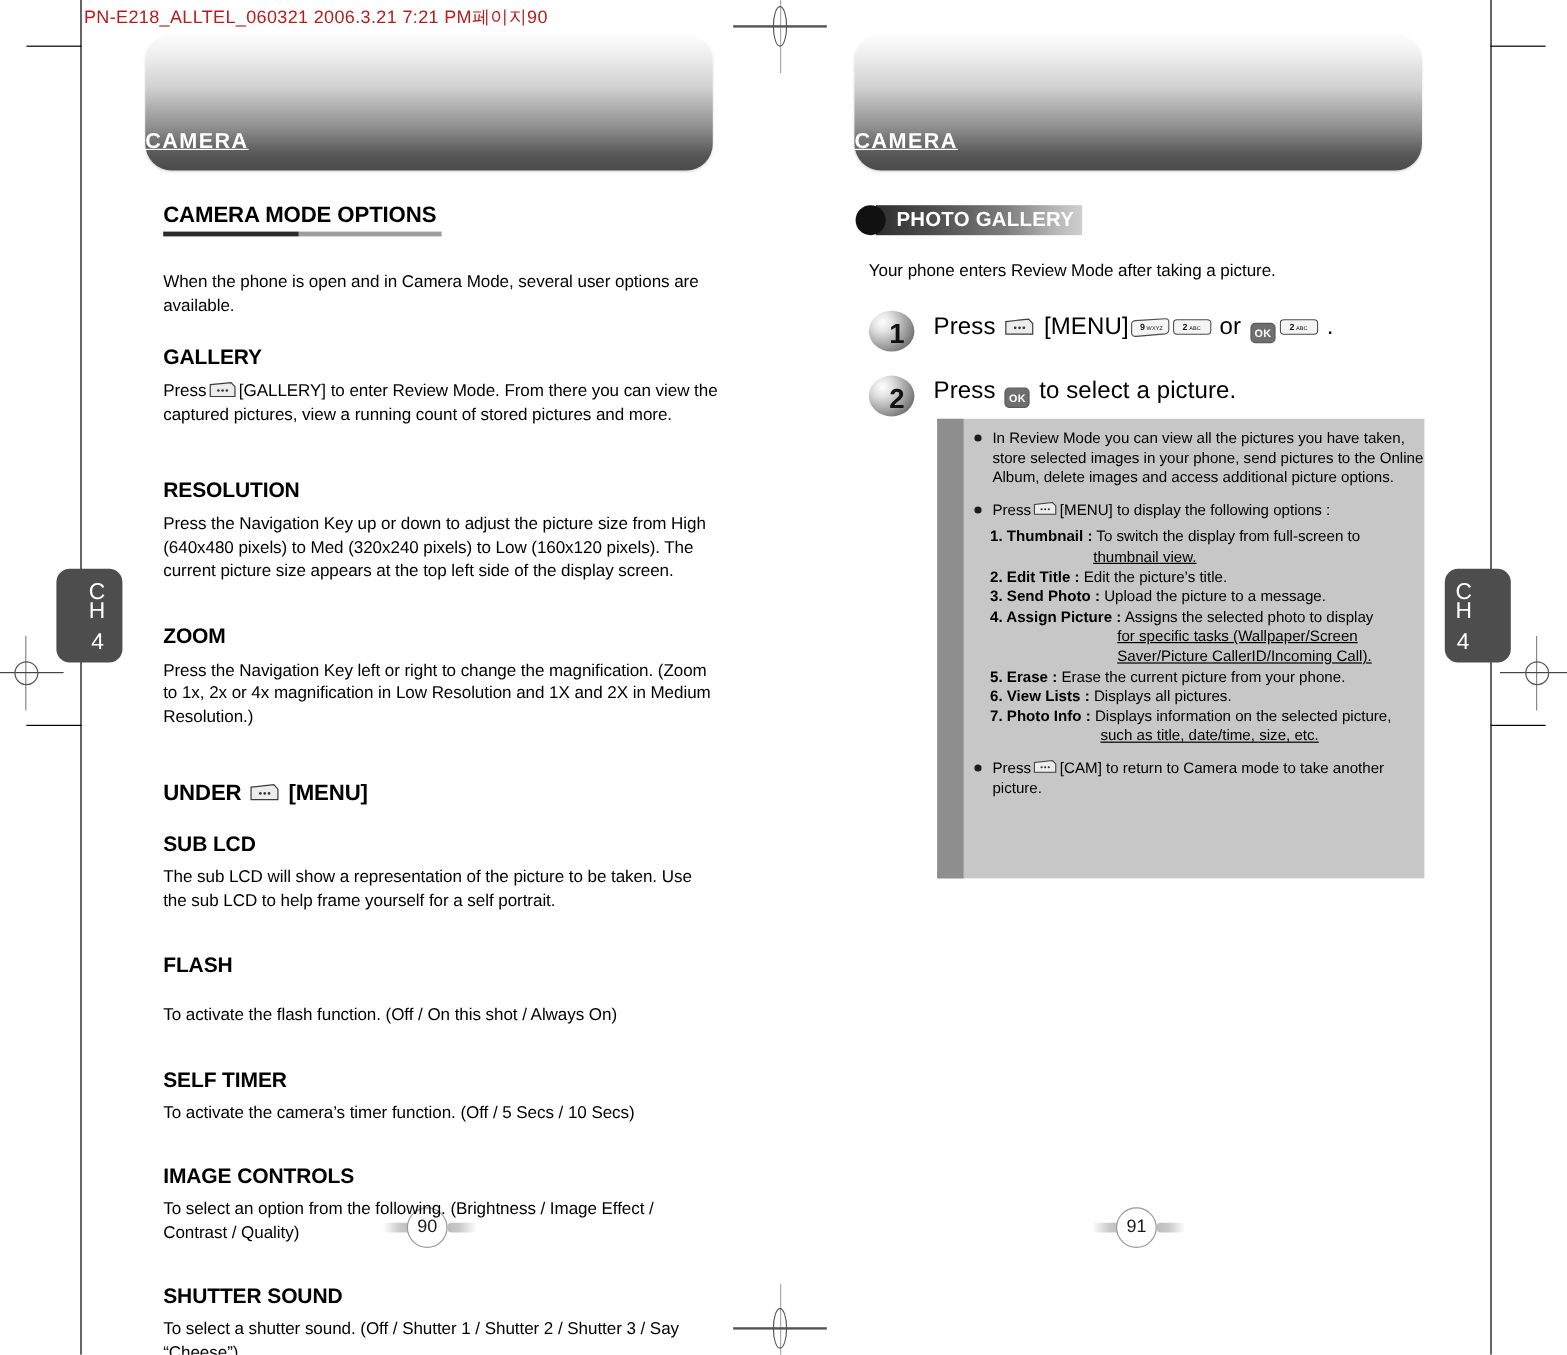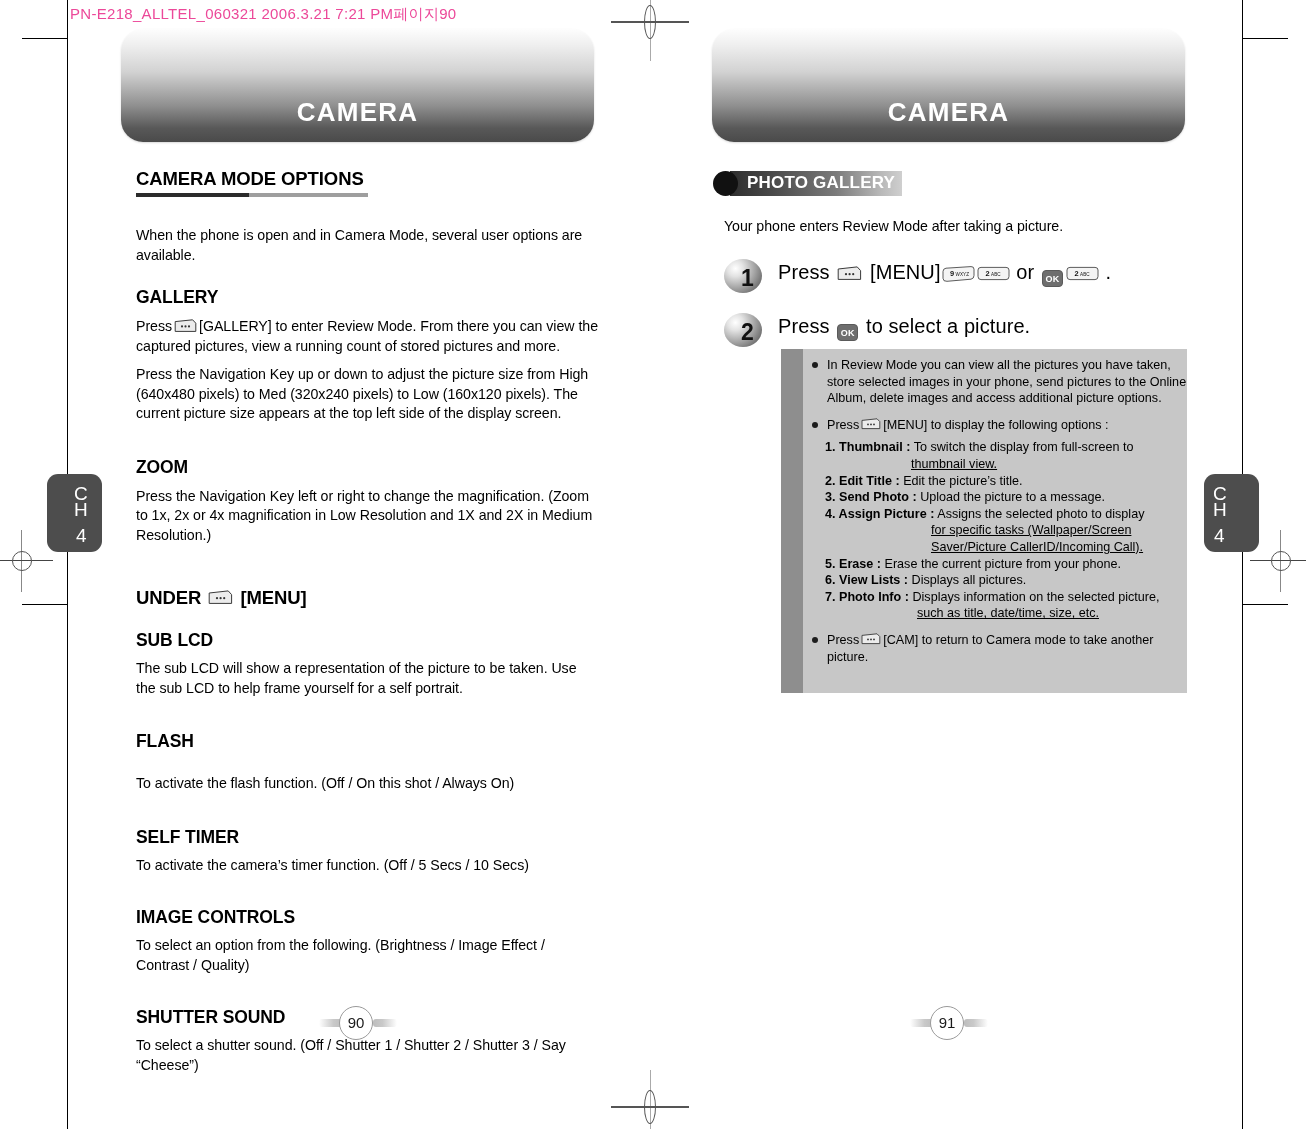--- a/index.html
+++ b/index.html
@@ -24,33 +24,33 @@
     border:1px solid #555;border-radius:50%;box-sizing:border-box;}
   .regmark .hl{position:absolute;left:-14px;top:16px;width:62px;height:1px;background:#444;}
   .regmark .vl{position:absolute;top:-14px;left:16px;height:62px;width:1px;background:#888;}
   .regmark.tall .circ{left:11px;top:0px;width:12px;height:34px;border-radius:50%;}
   .regmark.tall .hl{left:-22px;top:16px;width:78px;height:2px;background:#555;}
   .regmark.tall .vl{top:-20px;left:17px;height:76px;width:1px;background:#aaa;}
 
   
   .slug{
     position:absolute;left:70px;top:5px;
-    font-size:15px;letter-spacing:0.3px;color:#ec4899;white-space:nowrap;
+    font-size:15px;letter-spacing:0.3px;color:#b91c1c;white-space:nowrap;
     font-family:"Liberation Sans","DejaVu Sans",sans-serif;
   }
 
   
   .banner{
     position:absolute;height:113px;border-radius:22px;
     background:linear-gradient(to bottom,#fdfdfd 0%,#efefef 14%,#d2d2d2 38%,#8f8f8f 68%,#585858 88%,#4a4a4a 100%);
     box-shadow:0 1px 2px rgba(0,0,0,.15);
   }
   .banner .btitle{
-    position:absolute;left:0;right:0;bottom:14px;text-align:center;
-    color:#fff;font-size:26px;font-weight:bold;letter-spacing:1.2px;
+    position:absolute;left:0;right:0;bottom:14px;text-align:left;
+    color:#fff;font-size:18px;font-weight:bold;letter-spacing:1.2px;text-decoration:underline;
   }
 
   
   .chtab{
     position:absolute;width:55px;height:78px;border-radius:11px;background:#4d4d4d;
     color:#fff;
   }
   .chtab .c,.chtab .h,.chtab .n{position:absolute;font-size:19px;line-height:19px;}
   .chtab.left .c{left:27px;top:10px;}
   .chtab.left .h{left:27px;top:26px;}
@@ -207,20 +207,21 @@
     <h3 class="sub" style="margin-top:22px;">GALLERY</h3>
     <p class="body" style="margin-top:9px;width:480px;">
       <span>Press</span><span class="skey"><svg width="23" height="14" viewBox="0 0 23 14">
             <path d="M1.2 2.6 L18.6 0.8 L21.8 4.2 L21.8 12.4 L1.2 12.4 Z" fill="#ececec" stroke="#3a3a3a" stroke-width="1"></path>
             <circle cx="8" cy="7.4" r="1.05" fill="#333"></circle>
             <circle cx="11.5" cy="7.4" r="1.05" fill="#333"></circle>
             <circle cx="15" cy="7.4" r="1.05" fill="#333"></circle>
           </svg></span><span>[GALLERY] to enter Review Mode. From there you can view the captured pictures, view a running count of stored pictures and more.</span>
     </p>
 
+    <h3 class="sub" style="margin-top:42px;">RESOLUTION</h3>
     <p class="body" style="margin-top:9px;width:484px;">Press the Navigation Key up or down to adjust the picture size from High (640x480 pixels) to Med (320x240 pixels) to Low (160x120 pixels). The current picture size appears at the top left side of the display screen.</p>
 
     <h3 class="sub" style="margin-top:33px;">ZOOM</h3>
     <p class="body" style="margin-top:9px;width:462px;">Press the Navigation Key left or right to change the magnification. (Zoom to 1x, 2x or 4x magnification in Low Resolution and 1X and 2X in Medium Resolution.)</p>
 
     <h3 class="sub" style="margin-top:42px;font-size:18.5px;">
       <span>UNDER</span>
       <span class="skey" style="width:25px;height:15px;vertical-align:-1px;"><svg width="25" height="15" viewBox="0 0 25 15">
             <path d="M1.2 3.0 L20.2 0.9 L23.6 4.6 L23.6 13.4 L1.2 13.4 Z" fill="#ececec" stroke="#3a3a3a" stroke-width="1"></path>
             <circle cx="9" cy="8.2" r="1.1" fill="#333"></circle>
@@ -311,21 +312,21 @@
         <div class="num">2</div>
       </div>
       <div class="steptext">
         <span>Press</span>
         <span class="okkey">OK</span>
         <span>to select a picture.</span>
       </div>
     </div>
   </div>
 
-  <div class="infobox" style="left:781px;top:349px;width:406px;height:344px;">
+  <div class="infobox" style="left:781px;top:349px;width:406px;height:383px;">
     <div class="lbar"></div>
     <div class="inner">
 
       <div class="ib-li" style="margin-left:14px;width:366px;">
         <span class="ib-bullet"></span>
         <span>In Review Mode you can view all the pictures you have taken, store selected images in your phone, send pictures to the Online Album, delete images and access additional picture options.</span>
       </div>
 
       <div class="ib-li" style="margin-left:14px;width:366px;margin-top:10px;">
         <span class="ib-bullet"></span>

